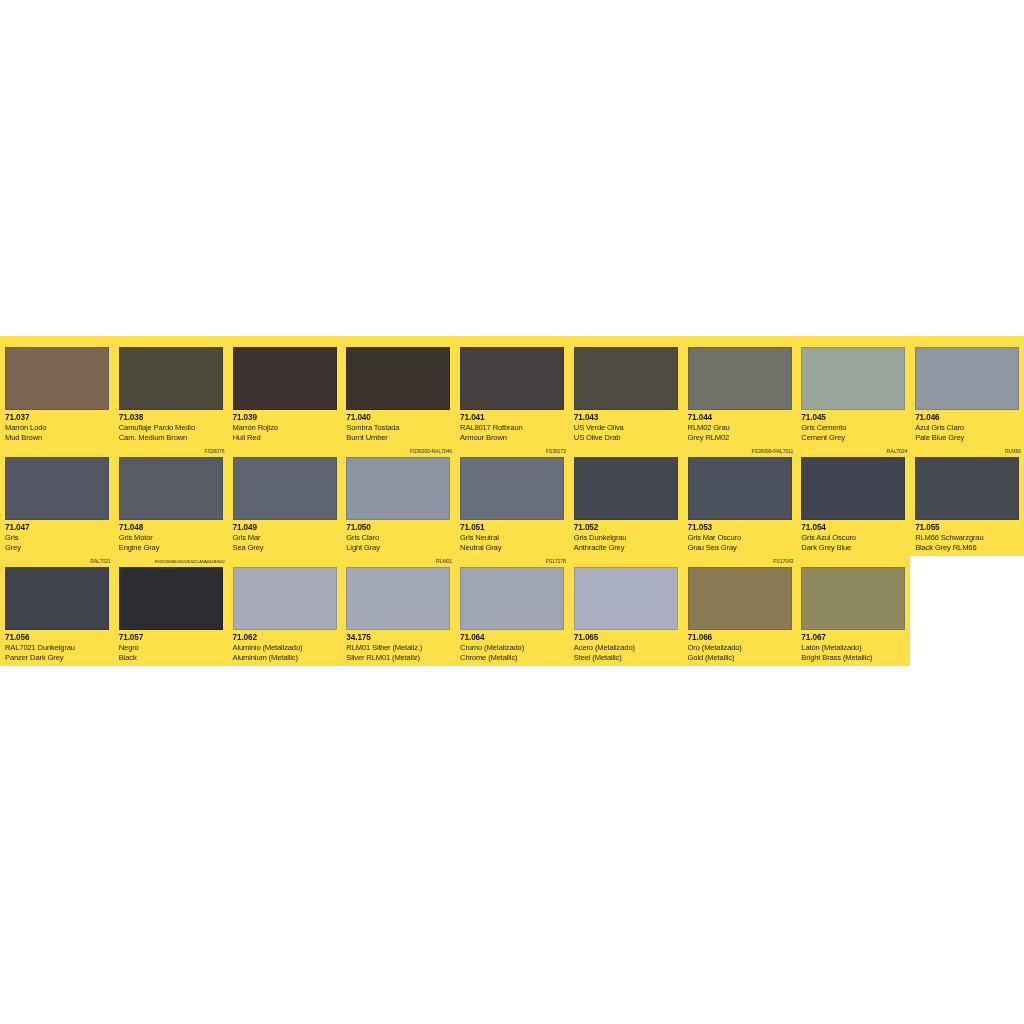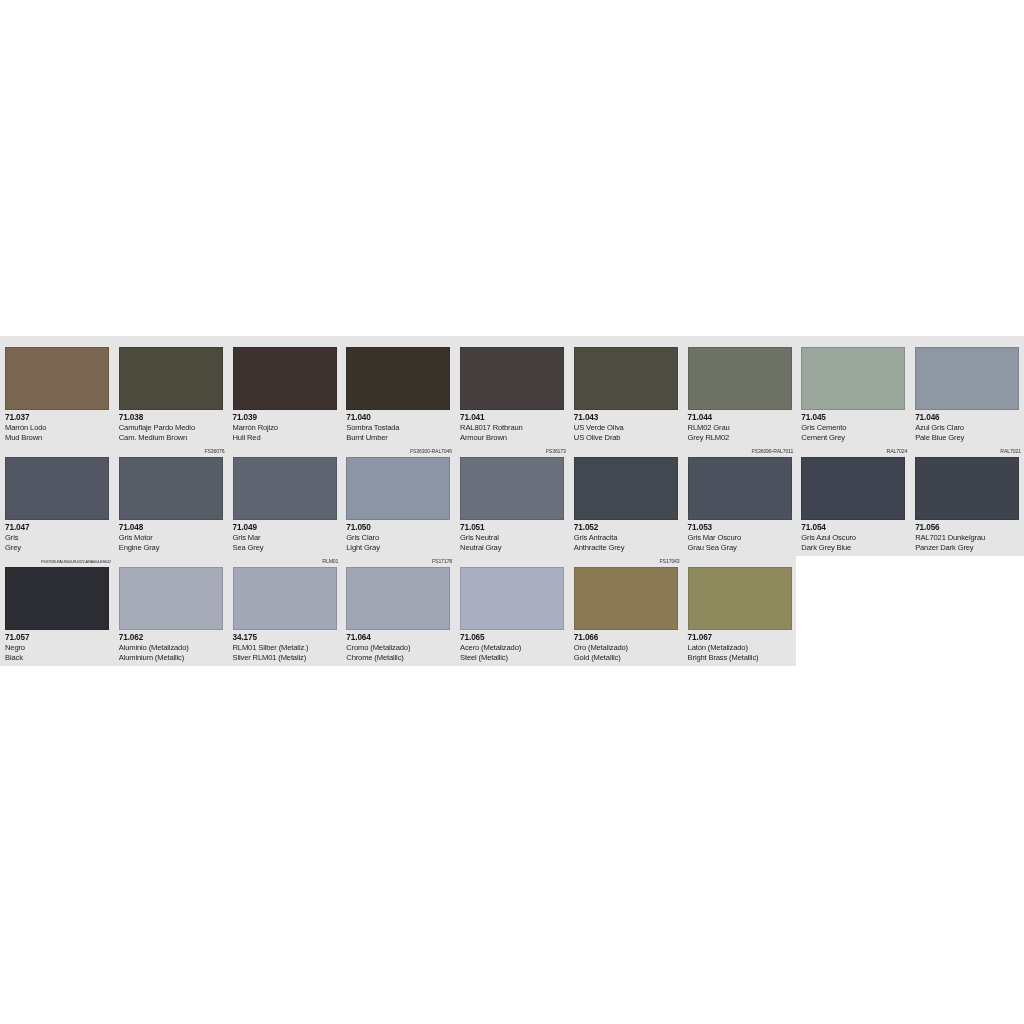--- a/index.html
+++ b/index.html
@@ -22,21 +22,21 @@
     top: 336px;
     width: 1024px;
     display: grid;
     grid-template-columns: repeat(9, 113.78px);
     grid-auto-rows: 110px;
     background: #ffffff;
   }
   .swatch-cell {
     position: relative;
     padding: 0;
-    background: #e5e5e5;
+    background: #fde047;
     overflow: hidden;
   }
   .ref-code {
     position: absolute;
     top: 0px;
     right: 3px;
     height: 11px;
     line-height: 11px;
     font-size: 5.2px;
     letter-spacing: -0.15px;
@@ -206,40 +206,49 @@
           <div class="code-label">71.051</div>
           <div class="name-es">Gris Neutral</div>
           <div class="name-en">Neutral Gray</div>
         </div>
       </div>
       <div class="swatch-cell">
         <div class="ref-code"></div>
         <div class="swatch-chip" style="background: rgb(67, 71, 79);"></div>
         <div class="swatch-text">
           <div class="code-label">71.052</div>
-          <div class="name-es">Gris Antracita</div>
+          <div class="name-es">Gris Dunkelgrau</div>
           <div class="name-en">Anthracite Grey</div>
         </div>
       </div>
       <div class="swatch-cell">
         <div class="ref-code">FS36099-RAL7011</div>
         <div class="swatch-chip" style="background: rgb(75, 81, 93);"></div>
         <div class="swatch-text">
           <div class="code-label">71.053</div>
           <div class="name-es">Gris Mar Oscuro</div>
           <div class="name-en">Grau Sea Gray</div>
         </div>
       </div>
       <div class="swatch-cell">
         <div class="ref-code">RAL7024</div>
         <div class="swatch-chip" style="background: rgb(63, 68, 80);"></div>
         <div class="swatch-text">
           <div class="code-label">71.054</div>
           <div class="name-es">Gris Azul Oscuro</div>
           <div class="name-en">Dark Grey Blue</div>
+        </div>
+      </div>
+      <div class="swatch-cell">
+        <div class="ref-code">RLM66</div>
+        <div class="swatch-chip" style="background: rgb(70, 74, 82);"></div>
+        <div class="swatch-text">
+          <div class="code-label">71.055</div>
+          <div class="name-es">RLM66 Schwarzgrau</div>
+          <div class="name-en">Black Grey RLM66</div>
         </div>
       </div>
       <div class="swatch-cell">
         <div class="ref-code">RAL7021</div>
         <div class="swatch-chip" style="background: rgb(63, 67, 77);"></div>
         <div class="swatch-text">
           <div class="code-label">71.056</div>
           <div class="name-es">RAL7021 Dunkelgrau</div>
           <div class="name-en">Panzer Dark Grey</div>
         </div>

